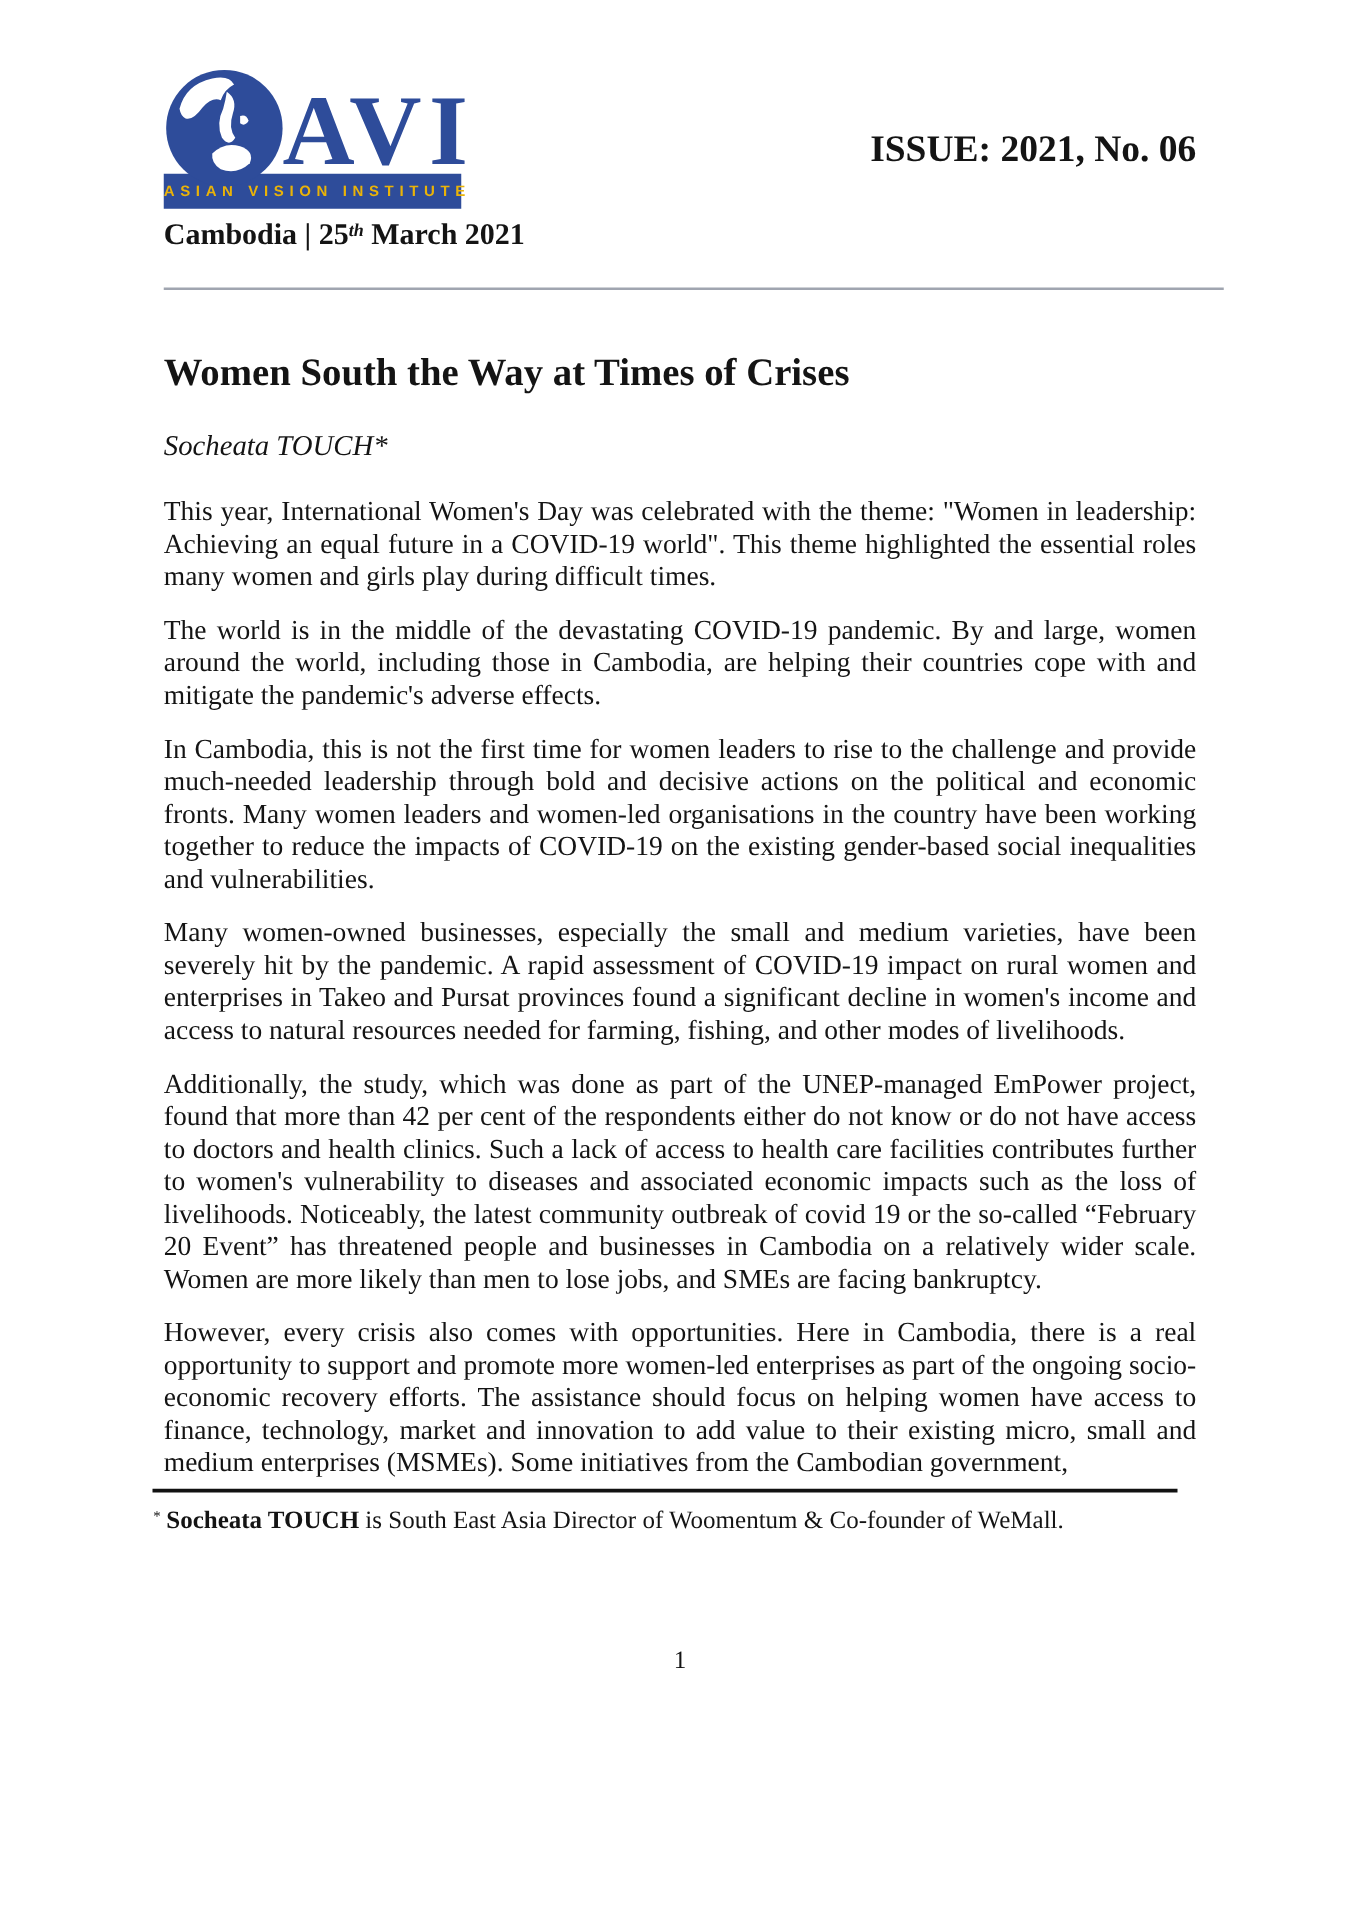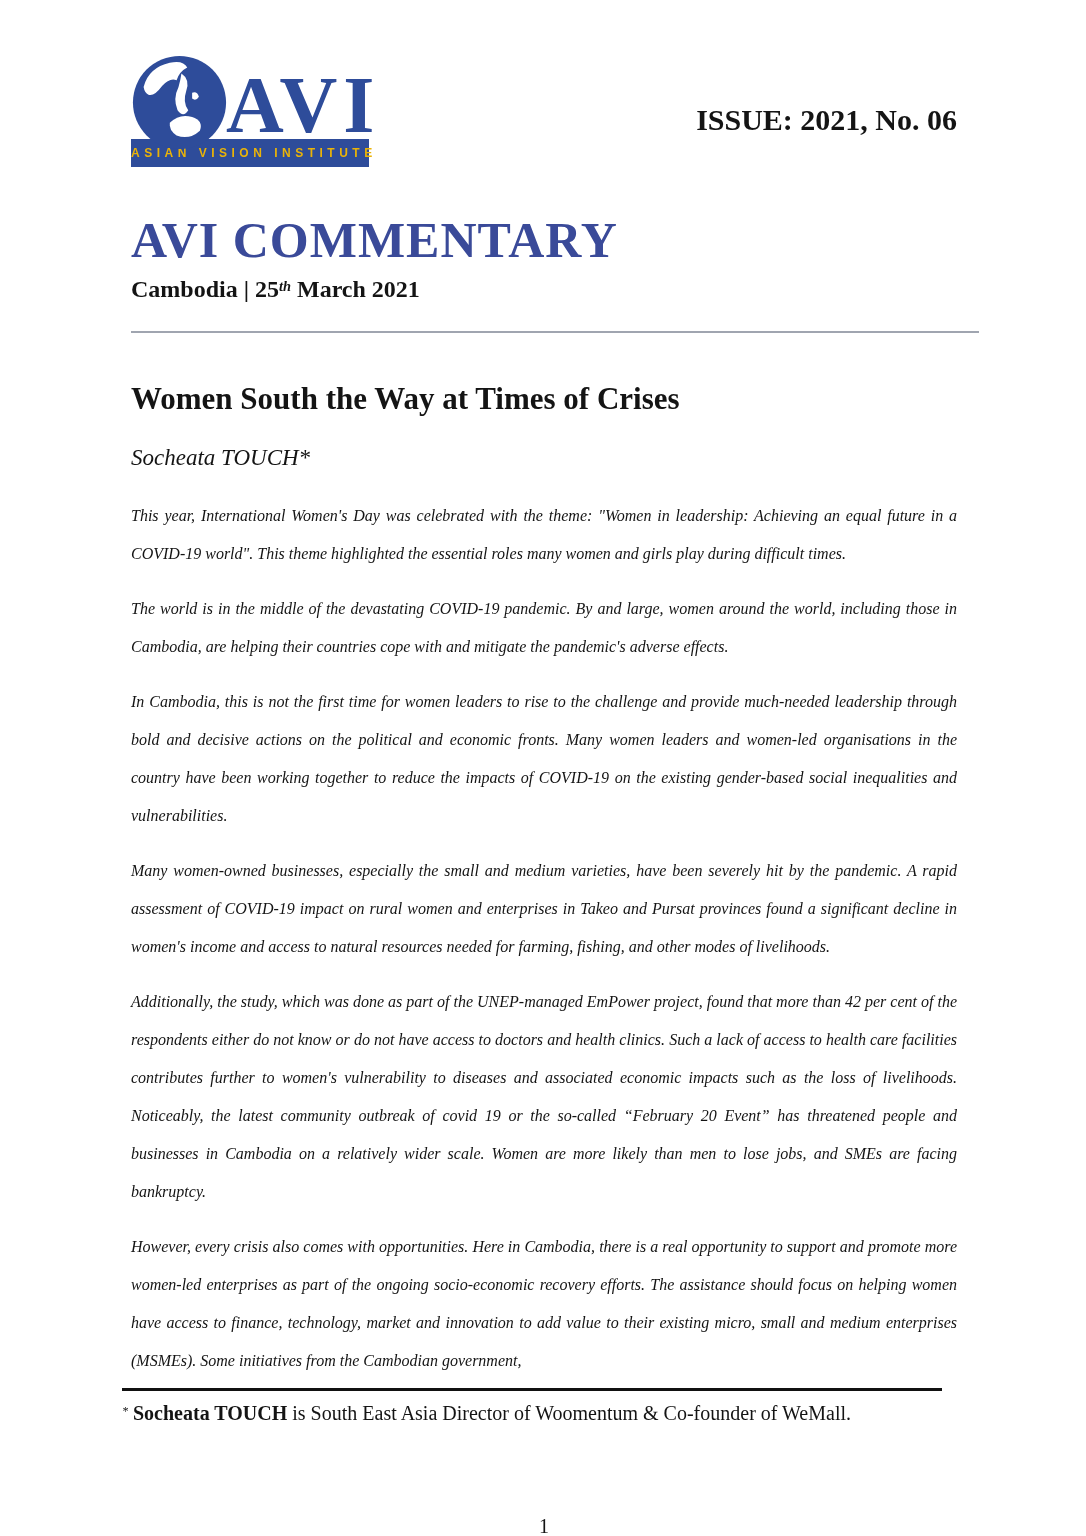--- a/index.html
+++ b/index.html
@@ -42,21 +42,21 @@
   .issue { font-weight: bold; font-size: 30px; margin-top: 48px; white-space: nowrap; }
   
   .masthead { color: var(--masthead-blue); font-size: 50px; font-weight: bold; letter-spacing: 1px; margin-top: 45px; line-height: 56px; }
   .dateline { font-size: 24px; font-weight: bold; margin-top: 6px; line-height: 30px; }
   .sup { font-size: 0.6em; position: relative; top: -0.45em; font-style: italic; }
   .header-rule { border: none; border-top: 2px solid var(--rule-gray); width: 848px; margin-top: 24px; }
   
   .article-title { font-size: 31px; font-weight: bold; margin-top: 47px; line-height: 38px; }
   .author { font-size: 23px; font-style: italic; margin-top: 26px; line-height: 28px; }
   .body p {
-    font-size: 16px; line-height: 38px; text-align: justify; margin-top: 17px; font-style: italic;
+    font-size: 22px; line-height: 26px; text-align: justify; margin-top: 17px;
   }
   .body p:first-child { margin-top: 25px; }
   
   .footnote-rule { border: none; border-top: 3px solid #111111; width: 820px; margin: 8px 0 0 -9px; }
   .footnote { font-size: 20px; margin-top: 9px; line-height: 26px; margin-left: -9px; }
   .footnote b { font-weight: bold; }
   
   .page-number { text-align: center; font-size: 20px; margin-top: 84px; line-height: 26px; }
 </style>
 </head>
@@ -76,21 +76,20 @@
             <path d="M63 40 Q68 38 70 44 Q67 49 63 46 Z" fill="#ffffff"></path>
           </svg>
         </span>
         <span class="logo-avi">AVI</span>
       </div>
       <div class="logo-bar">ASIAN VISION INSTITUTE</div>
     </div>
     <div class="issue">ISSUE: 2021, No. 06</div>
   </div>
 
-  <div class="masthead">AVI COMMENTARY</div>
 
   <div class="dateline"><span>Cambodia | 25</span><span class="sup">th</span><span> March 2021</span></div>
 
   <hr class="header-rule">
 
   <div class="article-title">Women South the Way at Times of Crises</div>
 
   <div class="author">Socheata TOUCH*</div>
 
   <div class="body">

